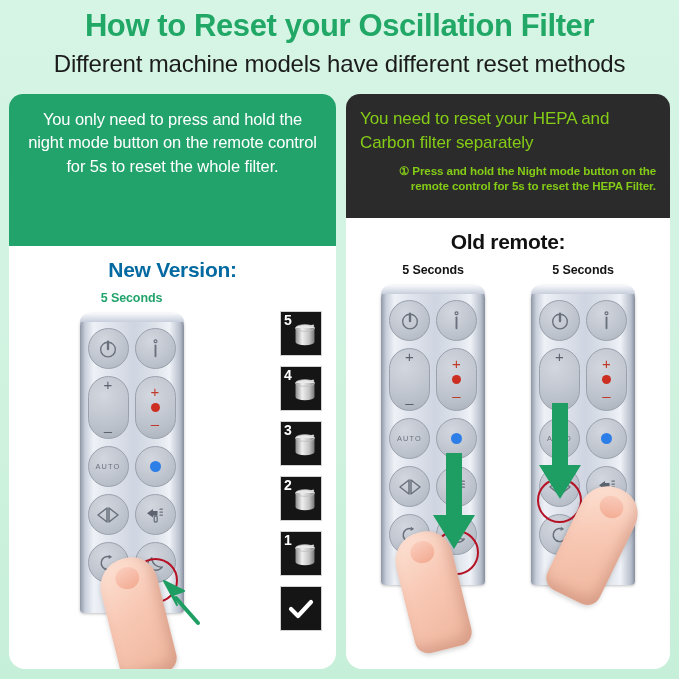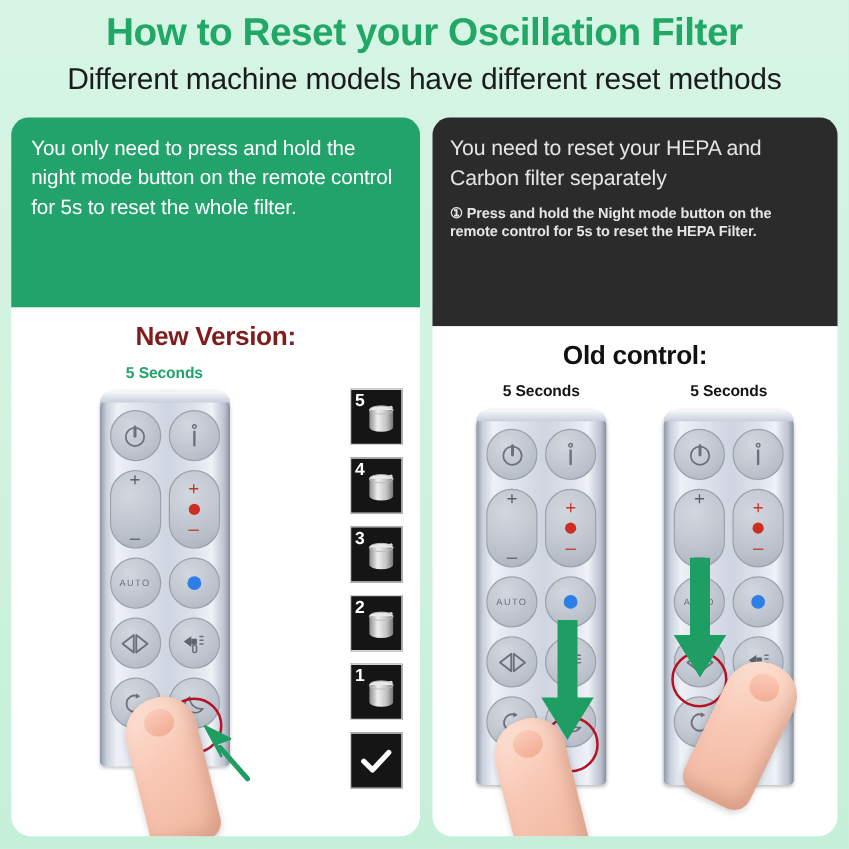--- a/index.html
+++ b/index.html
@@ -51,37 +51,38 @@
     border-radius:14px 14px 0 0;
     padding:14px 16px 12px;
   }
   .banner-green{
     background:#23a36c;
     color:#ffffff;
     height:152px;
   }
   .banner-black{
     background:#2b2b2b;
-    color:#e5e5e5;
-    height:167px;
+    color:#84cc16;
+    height:124px;
     padding:13px 14px 10px;
   }
   .banner-green .btext{
     font-size:16.5px;
     line-height:1.42;
     font-weight:400;
     letter-spacing:-0.1px;
+    text-align:center;
   }
   .banner-black .bhead{
     font-size:17px;
     line-height:1.42;
     font-weight:400;
     letter-spacing:-0.1px;
   }
-  .banner-black .blist{ margin-top:9px; }
+  .banner-black .blist{ margin-top:9px;text-align:right; }
   .banner-black .bitem{
     font-size:11.6px;
     line-height:1.28;
     font-weight:bold;
     margin-bottom:7px;
     letter-spacing:-0.1px;
   }
 
   
   .card{
@@ -91,21 +92,21 @@
     position:relative;
     overflow:hidden;
   }
   .card-title{
     text-align:center;
     font-size:21px;
     font-weight:bold;
     padding-top:12px;
     letter-spacing:-0.3px;
   }
-  .card-title.green{ color:#7f1d1d; }
+  .card-title.green{ color:#0369a1; }
   .card-title.black{ color:#111111; }
 
   .seconds{
     font-size:12.5px;
     font-weight:bold;
     text-align:center;
     letter-spacing:-0.1px;
   }
   .seconds.green{ color:#23a36c; }
   .seconds.black{ color:#141414; }
@@ -398,21 +399,21 @@
     <div class="col col-right">
 
       <div class="banner banner-black">
         <div class="bhead">You need to reset your HEPA and Carbon filter separately</div>
         <div class="blist">
           <div class="bitem">① Press and hold the Night mode button on the remote control for 5s to reset the HEPA Filter.</div>
         </div>
       </div>
 
       <div class="card">
-        <div class="card-title black">Old control:</div>
+        <div class="card-title black">Old remote:</div>
 
         <div style="display:flex;justify-content:space-around;margin-top:9px;padding:0 12px;">
           <div class="seconds black">5 Seconds</div>
           <div class="seconds black">5 Seconds</div>
         </div>
 
         <div class="stage" style="justify-content:space-around;padding:8px 12px 0;">
 
           <div class="remote-group">
             <div class="remote">

